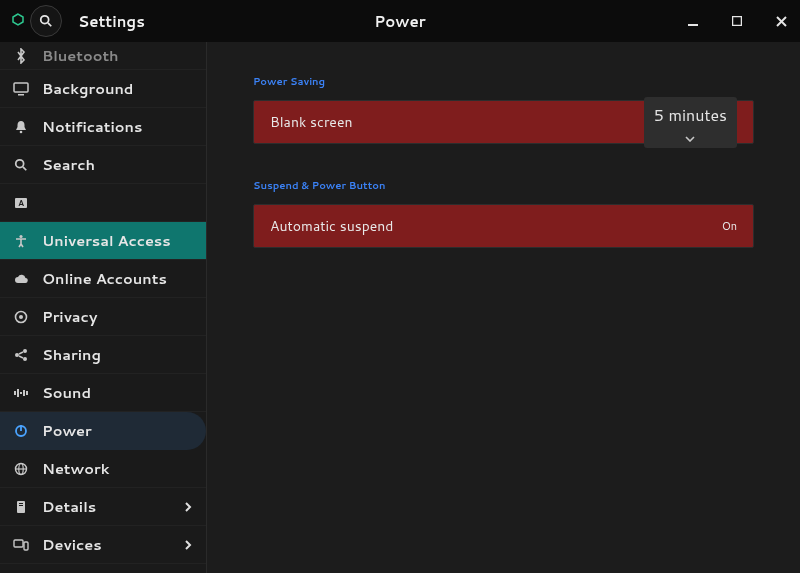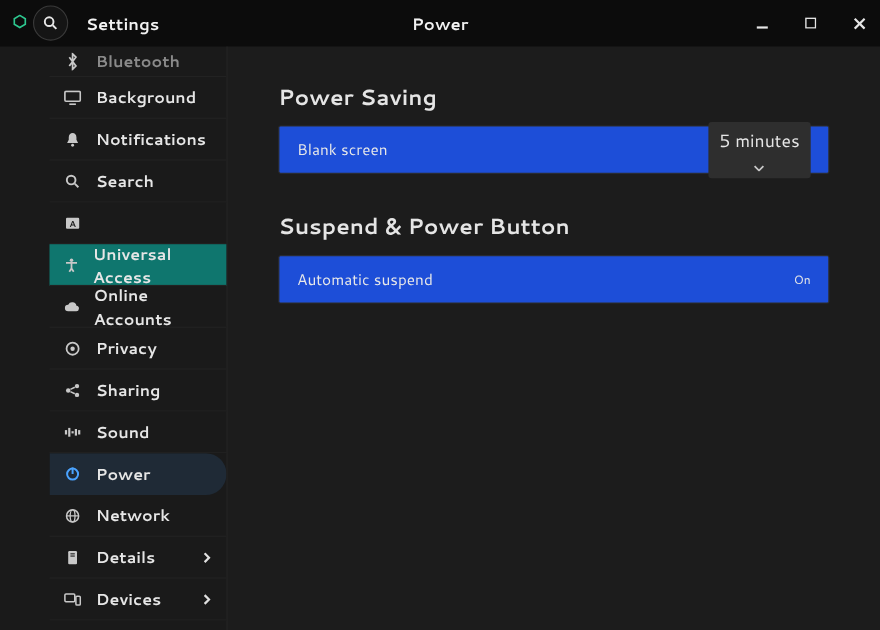--- a/index.html
+++ b/index.html
@@ -7,33 +7,33 @@
   .window { width: 800px; height: 573px; display: flex; flex-direction: column; background: #0a0a0a; }
   .titlebar { height: 42px; display: flex; align-items: center; background: #0c0c0c; position: relative; }
   .tb-left { display: flex; align-items: center; gap: 2px; padding-left: 8px; }
   .activities-icon { width: 20px; height: 20px; display:flex; align-items:center; justify-content:center;}
   .search-btn { width: 32px; height: 32px; border-radius: 50%; border: 1px solid #3a3a3a; display: flex; align-items: center; justify-content: center; background: #151515; cursor: pointer; }
   .tb-title-left { font-weight: 700; font-size: 15px; color: #f2f2f2; margin-left: 14px; }
   .tb-title-center { position: absolute; left: 50%; transform: translateX(-50%); font-weight: 700; font-size: 15px; color: #f2f2f2; }
   .tb-controls { position: absolute; right: 10px; display: flex; gap: 26px; align-items: center; }
   .win-btn { width: 18px; height: 18px; display:flex; align-items:center; justify-content:center; cursor:pointer; color:#e6e6e6;}
   .body { flex: 1; display: flex; min-height: 0; }
-  .sidebar { width: 207px; background: #1a1a1a; border-right: 1px solid #2a2a2a; overflow: hidden; padding-left: 45px; }
+  .sidebar { width: 207px; background: #1a1a1a; border-right: 1px solid #2a2a2a; overflow: hidden; }
   .sb-list { display: flex; flex-direction: column; }
   .sb-item { height: 38px; display: flex; align-items: center; padding: 0 12px; border-bottom: 1px solid #222; gap: 12px; cursor: pointer; color: #e6e6e6; font-size: 14.5px; font-weight: 600; position: relative; }
   .sb-item .icon { width: 18px; height: 18px; display:flex; align-items:center; justify-content:center; color:#c8c8c8; }
   .sb-item.highlight { background: #0f766e; }
   .sb-item.selected { background: #1f2a36; border-radius: 0 20px 20px 0; border-bottom-color: transparent; }
   .sb-item.selected .icon { color: #4aa3ff; }
   .sb-item .chev { position:absolute; right: 14px; color:#e0e0e0; font-weight:700; }
   .sb-item.partial { height: 28px; border-bottom:1px solid #222; }
   .main { flex: 1; background: #1c1c1c; padding: 26px 46px; overflow: auto; }
-  .section-title { font-weight: 700; font-size: 20px; color: #e5e5e5; margin-bottom: 12px; margin-top: 6px;}
+  .section-title { font-weight: 700; font-size: 10px; color: #3b82f6; margin-bottom: 12px; margin-top: 6px;}
   .section-title.mt { margin-top: 34px; }
-  .card { background: #1d4ed8; border: 1px solid #2d2d2d; border-radius: 2px; }
+  .card { background: #7f1d1d; border: 1px solid #2d2d2d; border-radius: 2px; }
   .row { display: flex; align-items: center; justify-content: space-between; padding: 0 16px; height: 42px; }
   .row-label { font-size: 14px; color: #e8e8e8; }
   .row-value { font-size: 11px; color: #e8e8e8; display:flex; align-items:center; gap:10px;}
   .dropdown { background: #2e2e2e; border-radius: 3px; padding: 6px 10px; display:flex; align-items:center; gap:10px; cursor:pointer;flex-direction:column;}
   .dropdown svg { opacity: .9; }
   svg { display:block; }
 </style>
 </head>
 <body>
 

